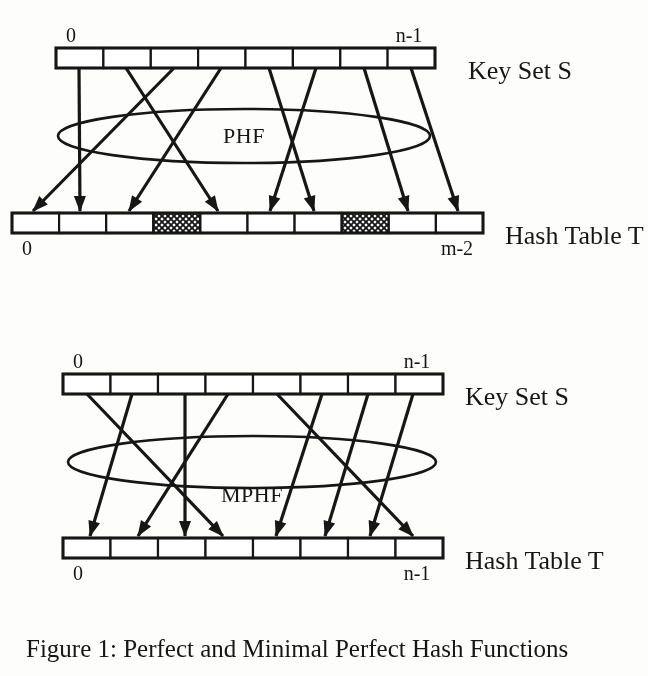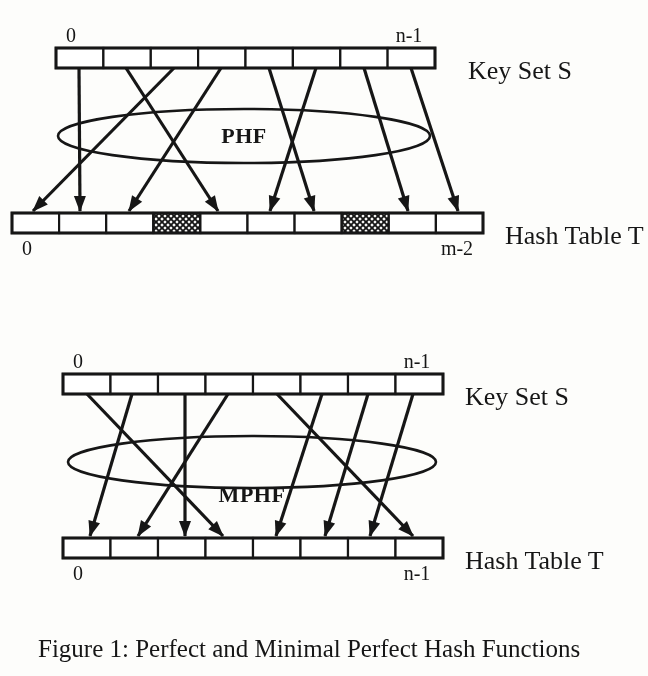--- a/index.html
+++ b/index.html
@@ -7,21 +7,21 @@
     position:relative;width:648px;height:676px;overflow:hidden;
     background:#fdfdfb;color:#161616;
     font-family:"Liberation Serif","DejaVu Serif",serif;
   }
   .canvas svg{position:absolute;left:0;top:0;}
   .lbl{
     position:absolute;transform:translate(-50%,-50%);
     font-size:20px;line-height:1;white-space:nowrap;color:#161616;
   }
   .side{transform:translate(0,-50%);font-weight:normal;font-size:26px;margin-top:13px;}
-  .fn{font-weight:bold;font-size:22px;letter-spacing:.5px;}
+  .fn{font-weight:normal;font-size:22px;letter-spacing:.5px;}
   .caption{transform:none;font-size:25px;}
 </style>
 </head>
 <body>
 
 <div class="canvas">
 
   <svg id="fig-svg" width="648" height="676" viewBox="0 0 648 676">
       <defs>
         <pattern id="xhatch" width="6" height="6" patternUnits="userSpaceOnUse">
@@ -110,14 +110,14 @@
   <div class="lbl side" style="left: 505px; top: 223px;">Hash Table T</div>
 
   <div class="lbl" style="left: 78px; top: 361px;">0</div>
   <div class="lbl" style="left: 417px; top: 361px;">n-1</div>
   <div class="lbl side" style="left: 465px; top: 384px;">Key Set S</div>
   <div class="lbl fn" style="left: 252px; top: 462px; margin-top: 33px;">MPHF</div>
   <div class="lbl" style="left: 78px; top: 573px;">0</div>
   <div class="lbl" style="left: 417px; top: 573px;">n-1</div>
   <div class="lbl side" style="left: 465px; top: 548px;">Hash Table T</div>
 
-  <div class="lbl caption" style="left: 38px; top: 636px;">Figure 1: Perfect and Minimal Perfect Hash Functions</div>
+  <div class="lbl caption" style="left: 26px; top: 636px;">Figure 1: Perfect and Minimal Perfect Hash Functions</div>
 </div>
 
 </body></html>

